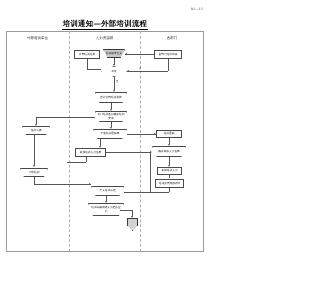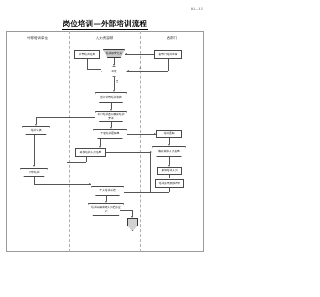--- a/index.html
+++ b/index.html
@@ -141,21 +141,21 @@
     position:absolute;font-size:2.4px;color:#222;
   }
 </style>
 </head>
 <body>
 
 <div id="page">
 
   <div class="page-marker">B2—13</div>
 
-  <div class="title">岗位培训—外部培训流程</div>
+  <div class="title">培训通知—外部培训流程</div>
   <div class="title-rule"></div>
 
   <div class="frame"></div>
   <div class="lane-sep" id="sep1"></div>
   <div class="lane-sep" id="sep2"></div>
 
   <div class="lane-head" id="lh0">外部培训单位</div>
   <div class="lane-head" id="lh1">人力资源部</div>
   <div class="lane-head" id="lh2">各部门</div>
 

